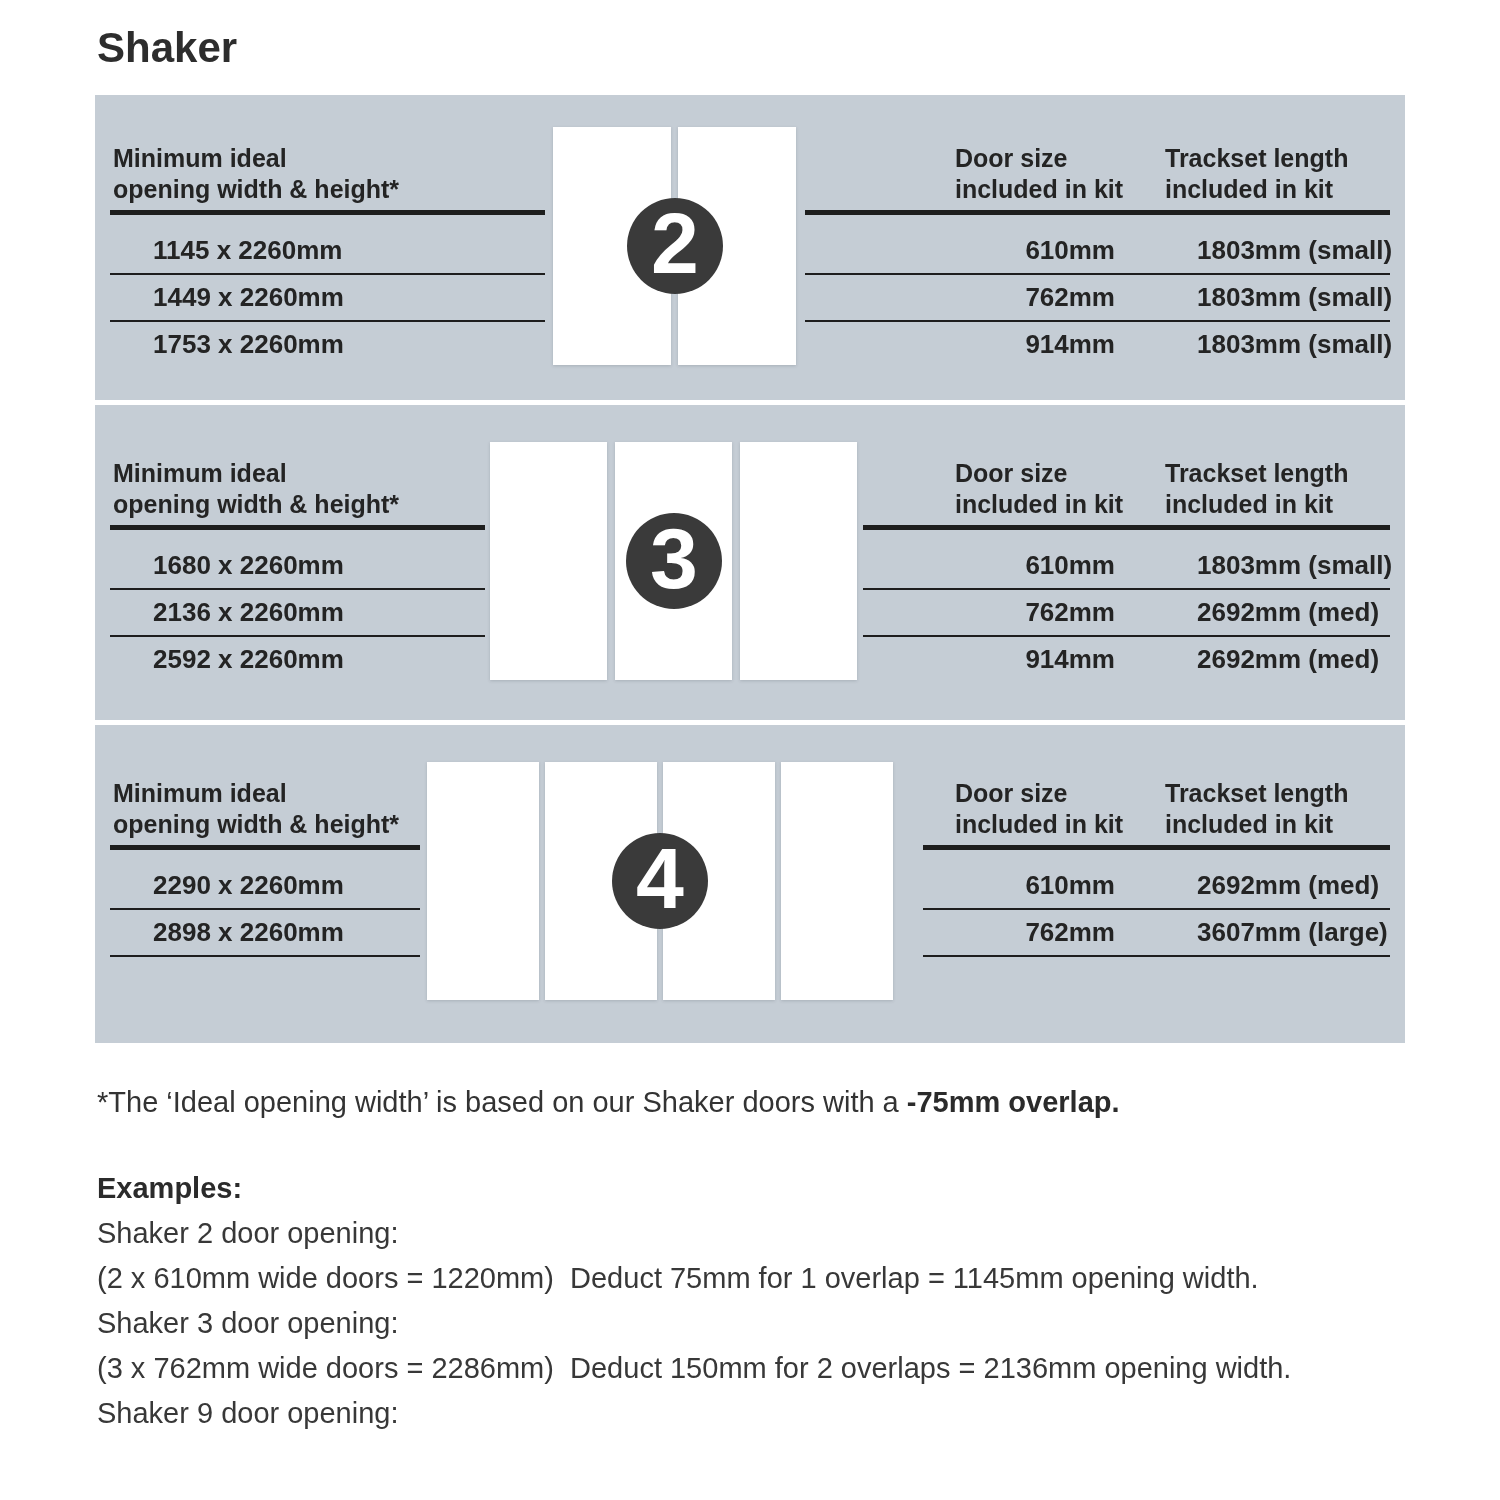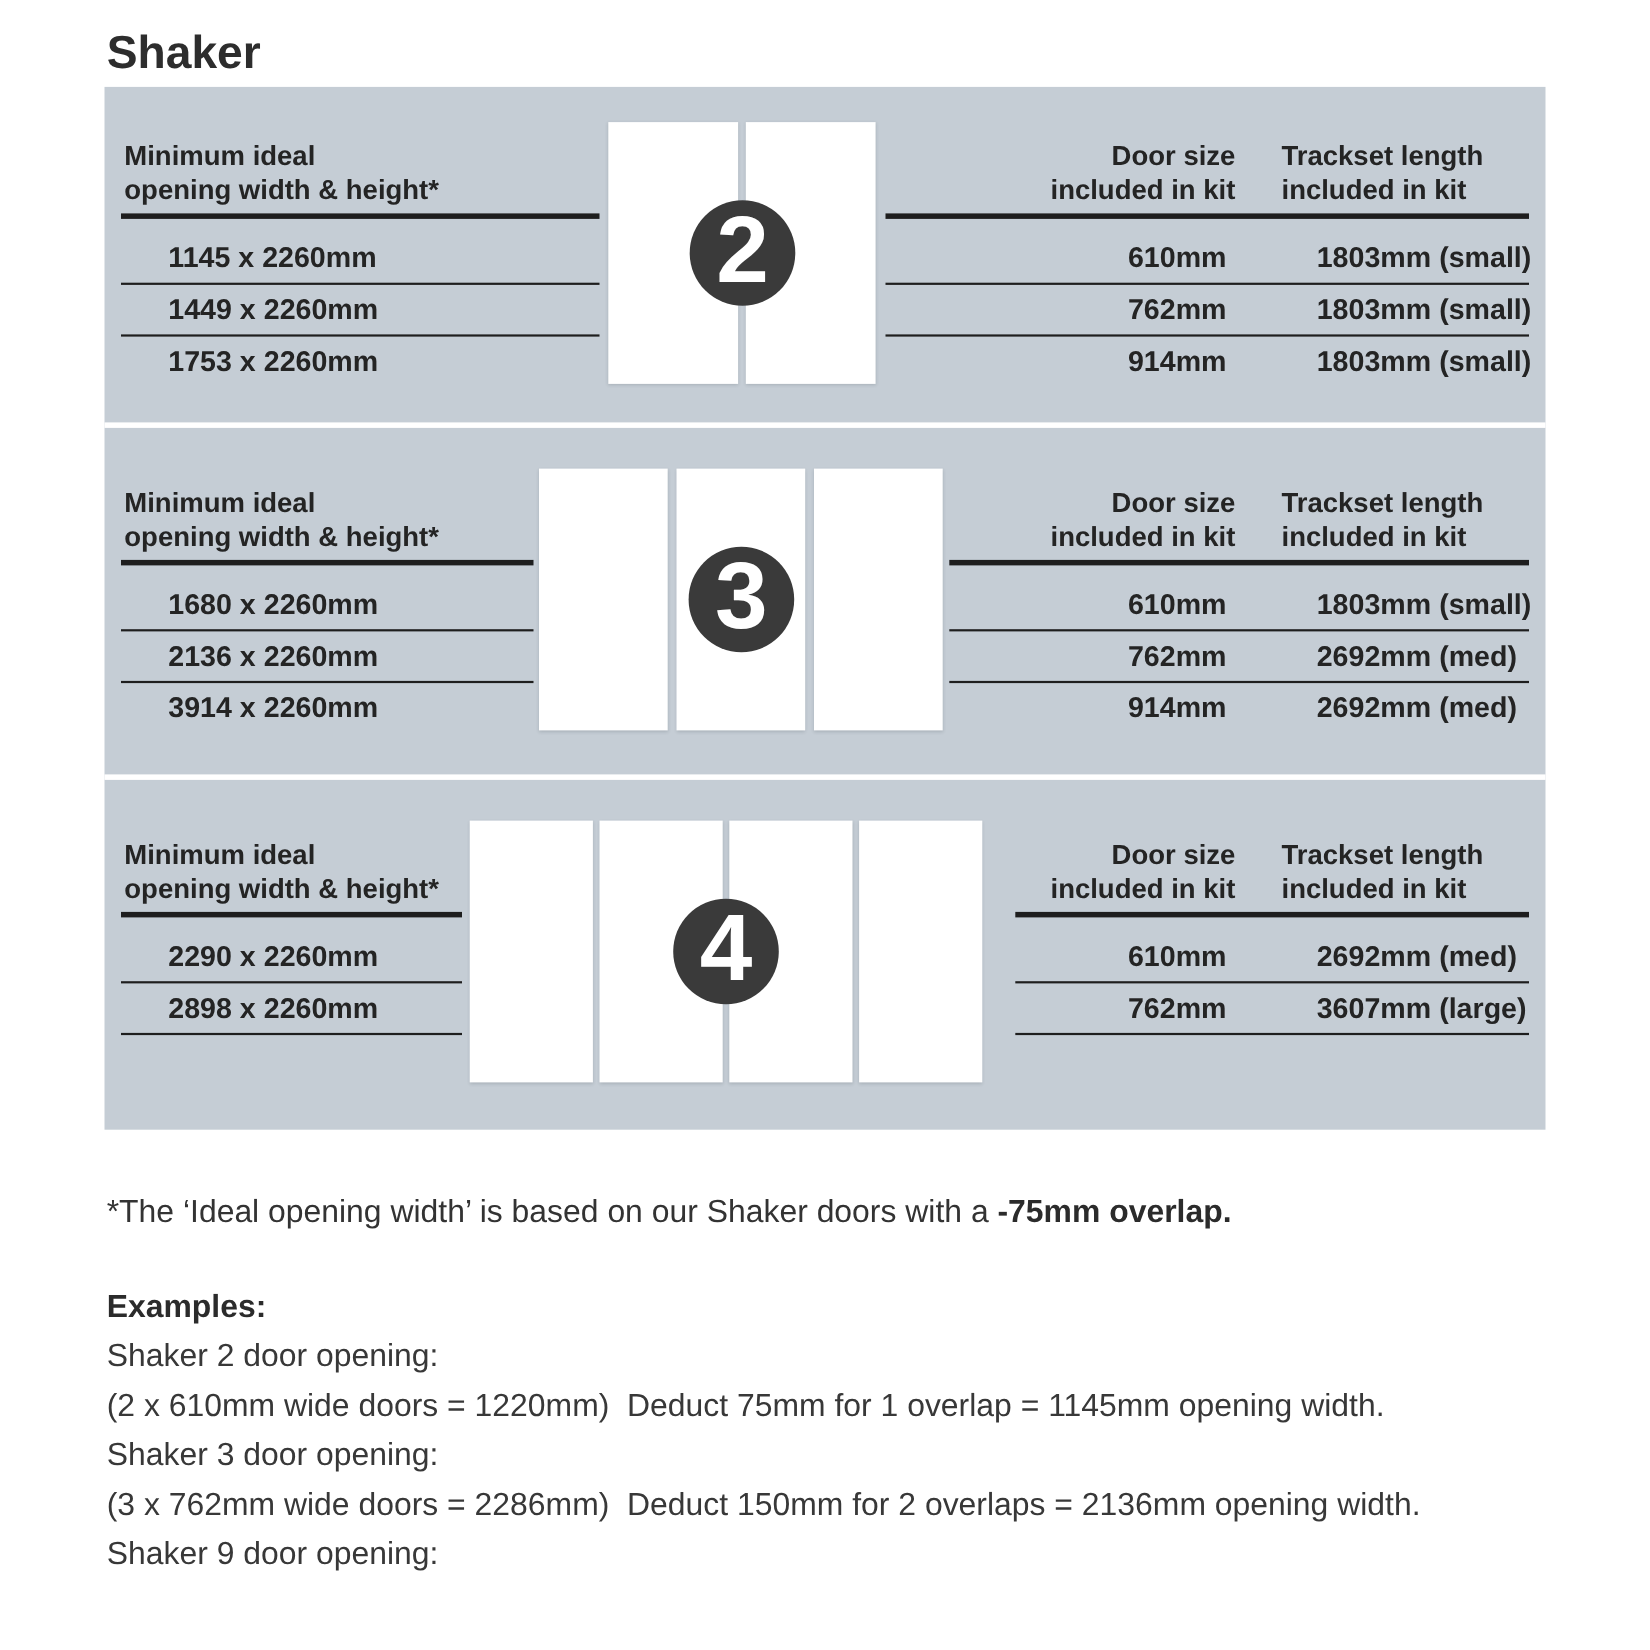--- a/index.html
+++ b/index.html
@@ -14,39 +14,39 @@
   body{
     width:1500px;height:1500px;background:#ffffff;position:relative;
     font-family:"Liberation Sans","DejaVu Sans",sans-serif;color:var(--text-dark);
   }
   .page-title{
     position:absolute;left:97px;top:24px;margin:0;
     font-size:42px;font-weight:bold;color:#2d2d2d;letter-spacing:0px;
   }
   
   .table-block{
-    position:absolute;left:95px;top:79px;width:1310px;height:948px;
+    position:absolute;left:95px;top:95px;width:1310px;height:948px;
     background:var(--panel-bg);
   }
   .section{position:absolute;left:0;width:1310px;}
   .sec1{top:0;height:305px;}
   .sec2{top:310px;height:315px;}
   .sec3{top:630px;height:318px;}
   .sep{position:absolute;left:0;right:0;height:5px;background:#ffffff;}
   .sep1{top:305px;}
   .sep2{top:625px;}
   .grid{position:absolute;left:0;right:0;top:0;bottom:0;}
   .sec2 .grid,.sec3 .grid{top:5px;}
 
   
   .left-header,.colA-header,.colB-header{
     position:absolute;top:48px;font-size:25px;font-weight:bold;line-height:31px;color:#242424;
   }
   .left-header{left:18px;}
-  .colA-header{left:860px;text-align:right;}
+  .colA-header{left:860px;}
   .colB-header{left:1058px;margin-left:12px;}
 
   
   .rule{position:absolute;background:var(--rule);}
   .thick{top:115px;height:5px;}
   .thin1{top:178px;height:2px;}
   .thin2{top:225px;height:2px;}
   .rule-left{left:15px;}
   .sec1 .rule-left{width:435px;}
   .sec2 .rule-left{width:375px;}
@@ -169,21 +169,21 @@
       <div class="rule thin1 rule-right"></div>
       <div class="rule thin2 rule-left"></div>
       <div class="rule thin2 rule-right"></div>
 
       <div class="cell cell-opening r0">1680 x 2260mm</div>
       <div class="cell cell-door    r0">610mm</div>
       <div class="cell cell-track   r0">1803mm (small)</div>
       <div class="cell cell-opening r1">2136 x 2260mm</div>
       <div class="cell cell-door    r1">762mm</div>
       <div class="cell cell-track   r1">2692mm (med)</div>
-      <div class="cell cell-opening r2">3914 x 2260mm</div>
+      <div class="cell cell-opening r2">2592 x 2260mm</div>
       <div class="cell cell-door    r2">914mm</div>
       <div class="cell cell-track   r2">2692mm (med)</div>
 
       <div class="door d1"></div>
       <div class="door d2"></div>
       <div class="door d3"></div>
       <div class="badge">3</div>
     </div>
   </div>
 

